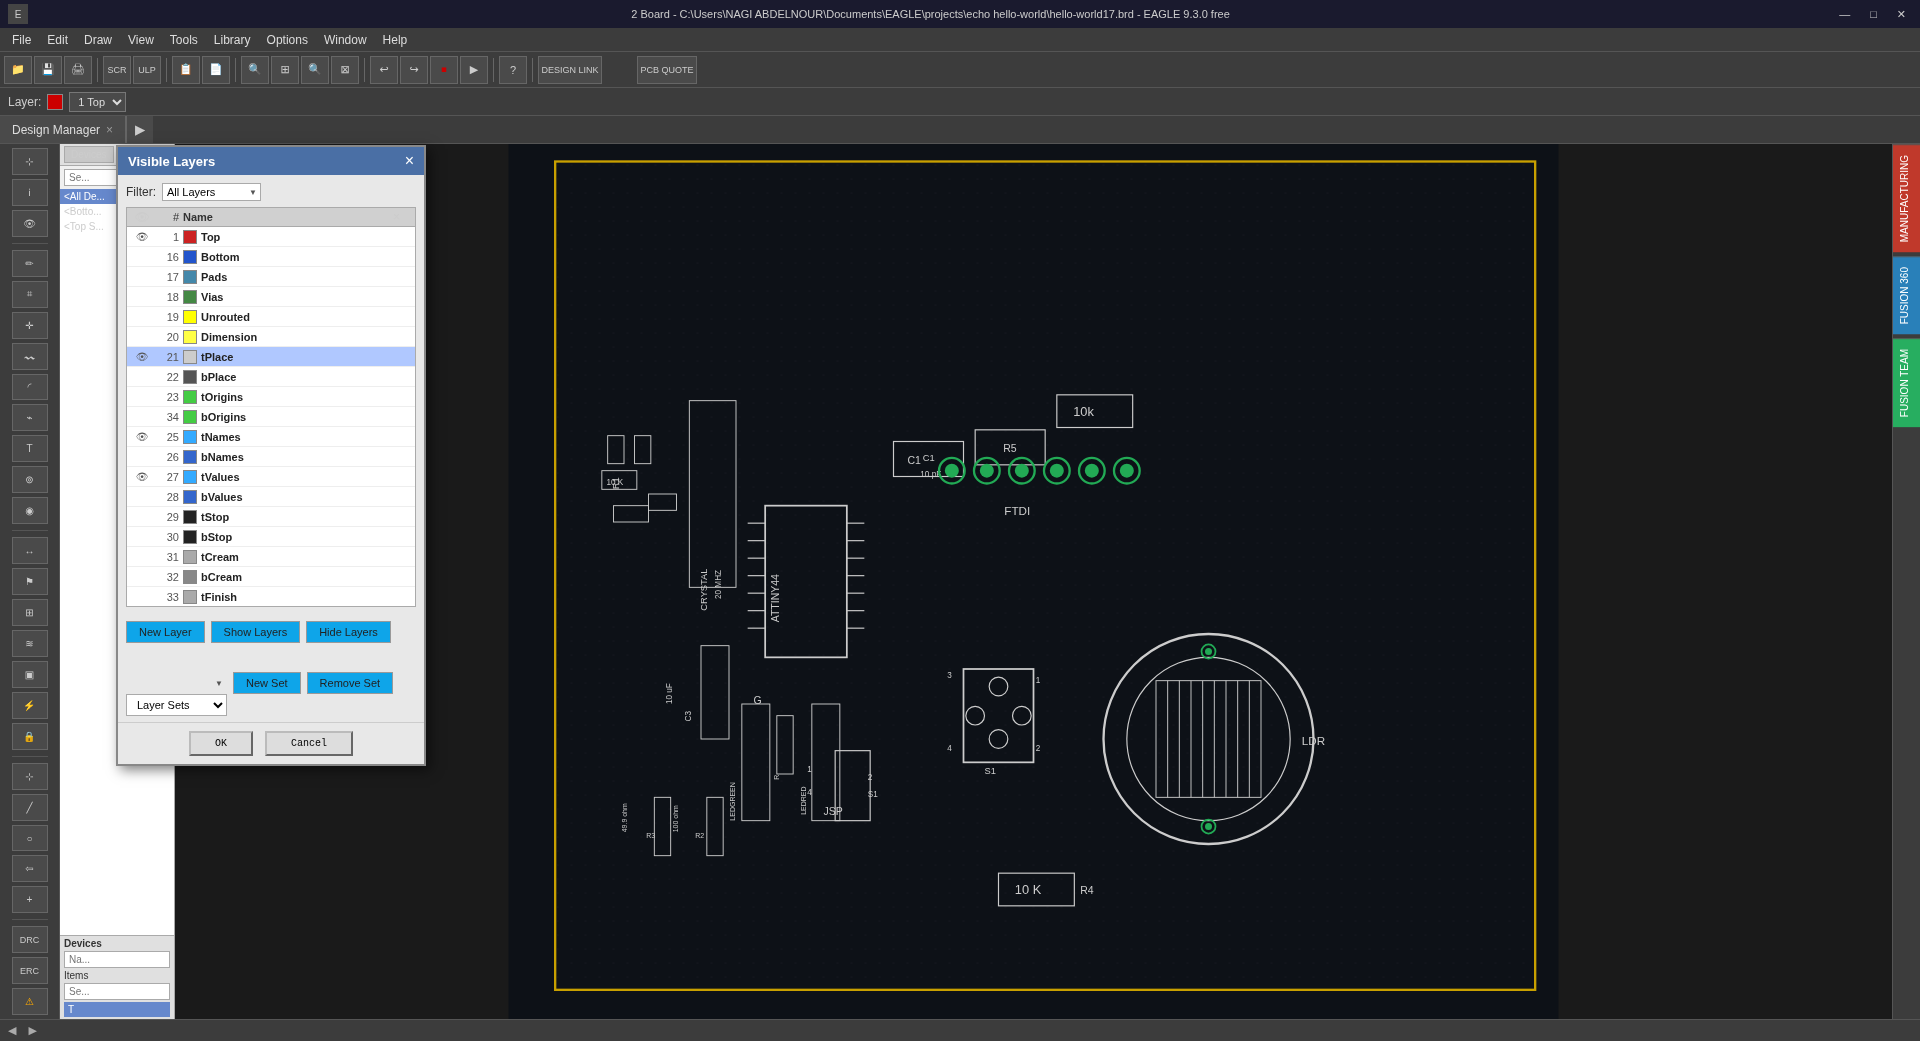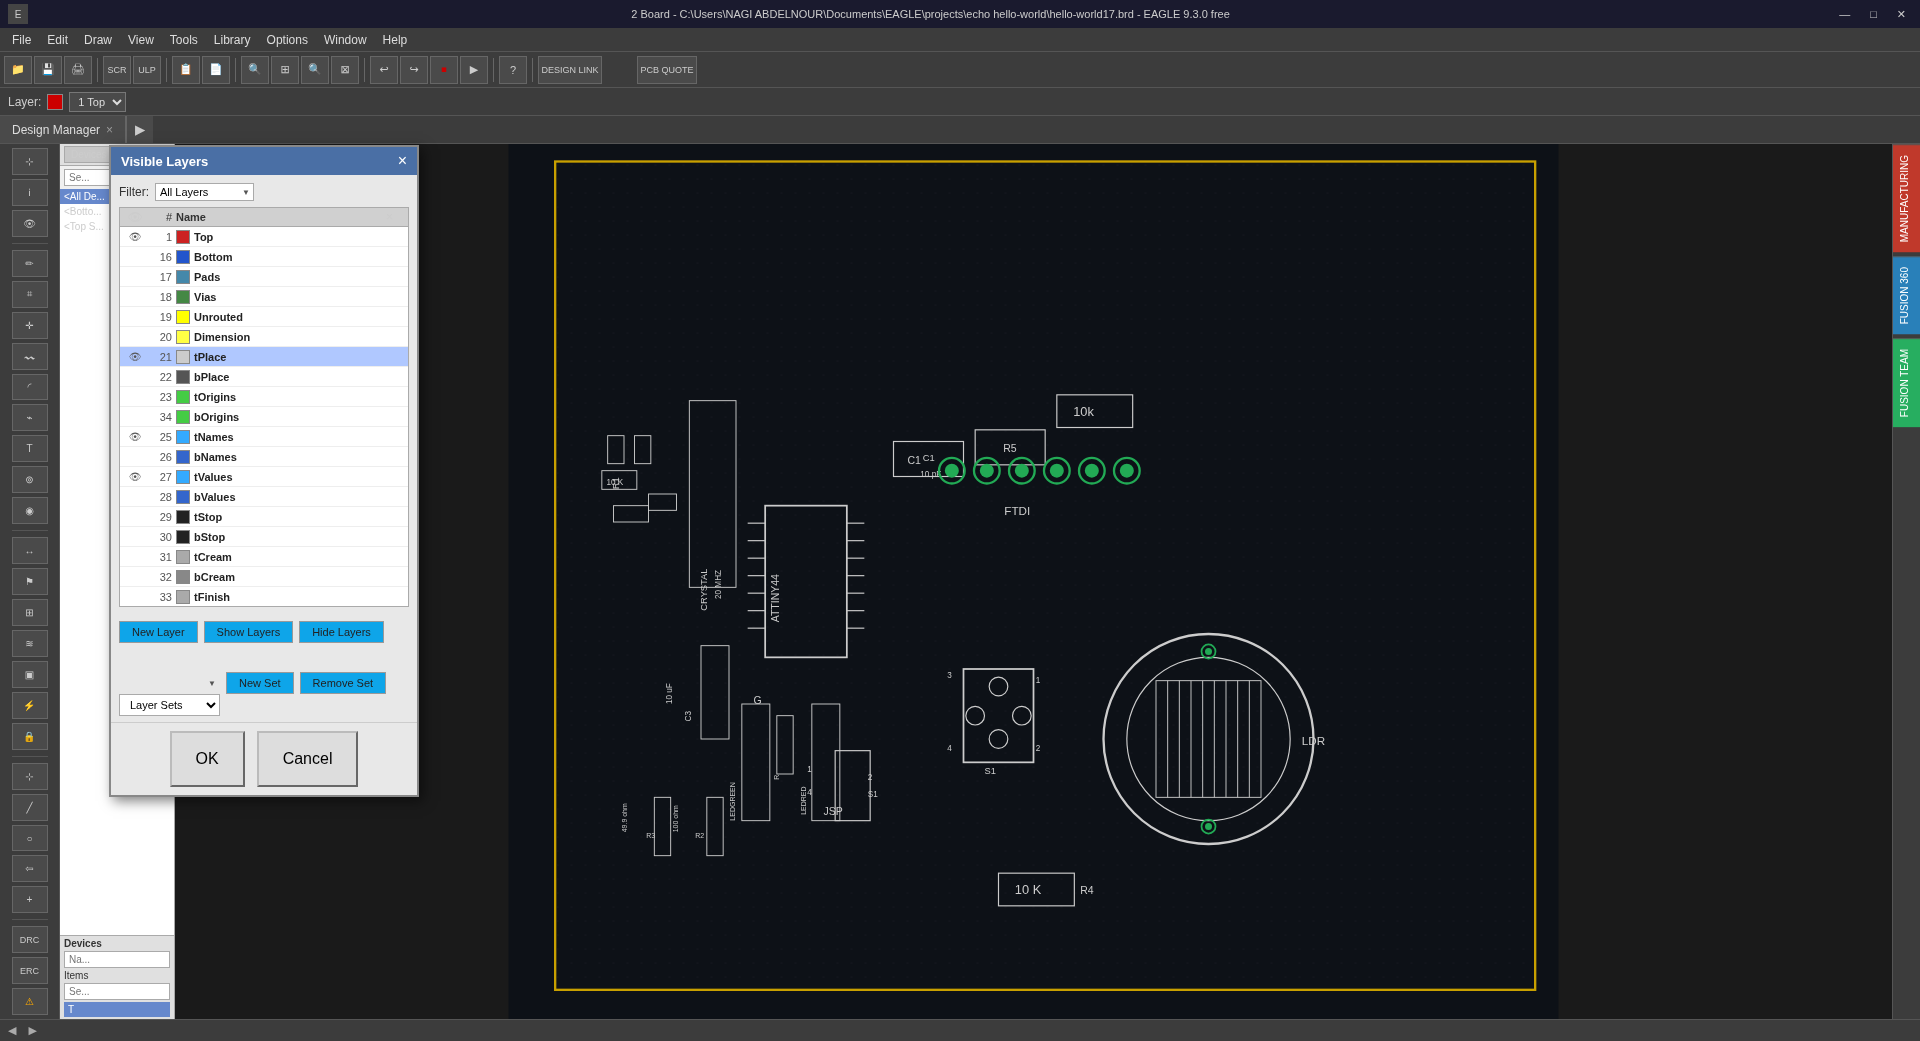--- a/index.html
+++ b/index.html
@@ -37,21 +37,21 @@
     #panel { width: 380px; background: #3a3a3a; border-right: 1px solid #555; display: flex; flex-direction: column; }
 
     
     #canvas { flex: 1; background: #1a1a1a; position: relative; overflow: hidden; }
 
     
     #statusbar { background: #3c3c3c; height: 22px; display: flex; align-items: center; padding: 0 8px; border-top: 1px solid #555; font-size: 11px; color: #aaa; gap: 12px; position: fixed; bottom: 0; left: 0; right: 0; }
 
     
     #dialog-overlay { position: fixed; top: 0; left: 0; right: 0; bottom: 0; z-index: 100; pointer-events: none; }
-    #dialog { position: absolute; top: 145px; left: 109px; width: 310px; background: #e0e0e0; border: 2px solid #888; box-shadow: 4px 4px 12px rgba(0,0,0,0.5); pointer-events: all; }
+    #dialog { position: absolute; top: 145px; left: 116px; width: 310px; background: #e0e0e0; border: 2px solid #888; box-shadow: 4px 4px 12px rgba(0,0,0,0.5); pointer-events: all; }
     #dialog-titlebar { background: #4a6fa5; color: white; padding: 6px 10px; display: flex; align-items: center; justify-content: space-between; font-size: 13px; font-weight: bold; }
     #dialog-close { background: none; border: none; color: white; cursor: pointer; font-size: 16px; line-height: 1; }
     #dialog-body { padding: 8px; background: #e8e8e8; }
     #filter-row { display: flex; align-items: center; gap: 6px; margin-bottom: 6px; }
     #filter-row label { font-size: 12px; color: #333; }
     #filter-select { background: white; border: 1px solid #aaa; padding: 2px 20px 2px 4px; font-size: 11px; cursor: pointer; appearance: none; -webkit-appearance: none; }
     .filter-wrap { position: relative; display: inline-block; }
     .filter-wrap::after { content: '▼'; font-size: 8px; position: absolute; right: 4px; top: 50%; transform: translateY(-50%); pointer-events: none; color: #555; }
 
     
@@ -73,21 +73,21 @@
     
     #dialog-bottom { padding: 6px 8px; background: #e8e8e8; }
     #btn-row1 { display: flex; gap: 6px; margin-bottom: 6px; align-items: center; }
     #btn-row2 { display: flex; gap: 6px; align-items: center; }
     .dlg-btn { background: #0ea5e9; border: 1px solid #999; padding: 4px 12px; font-size: 11px; cursor: pointer; color: #222; }
     .layerset-wrap { position: relative; display: inline-block; }
     .layerset-select { background: white; border: 1px solid #aaa; padding: 3px 20px 3px 6px; font-size: 11px; cursor: pointer; margin-top: 45px; }
     .layerset-wrap::after { content: '▼'; font-size: 8px; position: absolute; right: 4px; top: 50%; transform: translateY(-50%); pointer-events: none; color: #555; }
 
     #ok-cancel-row { display: flex; justify-content: center; gap: 12px; padding: 8px; background: #e8e8e8; border-top: 1px solid #ccc; }
-    .ok-btn { background: #ddd; border: 2px outset #bbb; padding: 17px 24px; font-size: 16px; cursor: pointer; }
+    .ok-btn { background: #ddd; border: 2px outset #bbb; padding: 5px 24px; font-size: 10px; cursor: pointer; font-family: Liberation Mono, monospace; }
 
     
     #right-sidebar { width: 28px; background: #3c3c3c; border-left: 1px solid #555; display: flex; flex-direction: column; }
     .right-tab { writing-mode: vertical-rl; text-orientation: mixed; transform: rotate(180deg); padding: 10px 6px; background: #c0392b; color: white; font-size: 10px; cursor: pointer; border-bottom: 1px solid #555; }
     .right-tab.blue { background: #2980b9; }
     .right-tab.green { background: #27ae60; }
 
     
     ::-webkit-scrollbar { width: 8px; }
     ::-webkit-scrollbar-track { background: #d0d0d0; }

